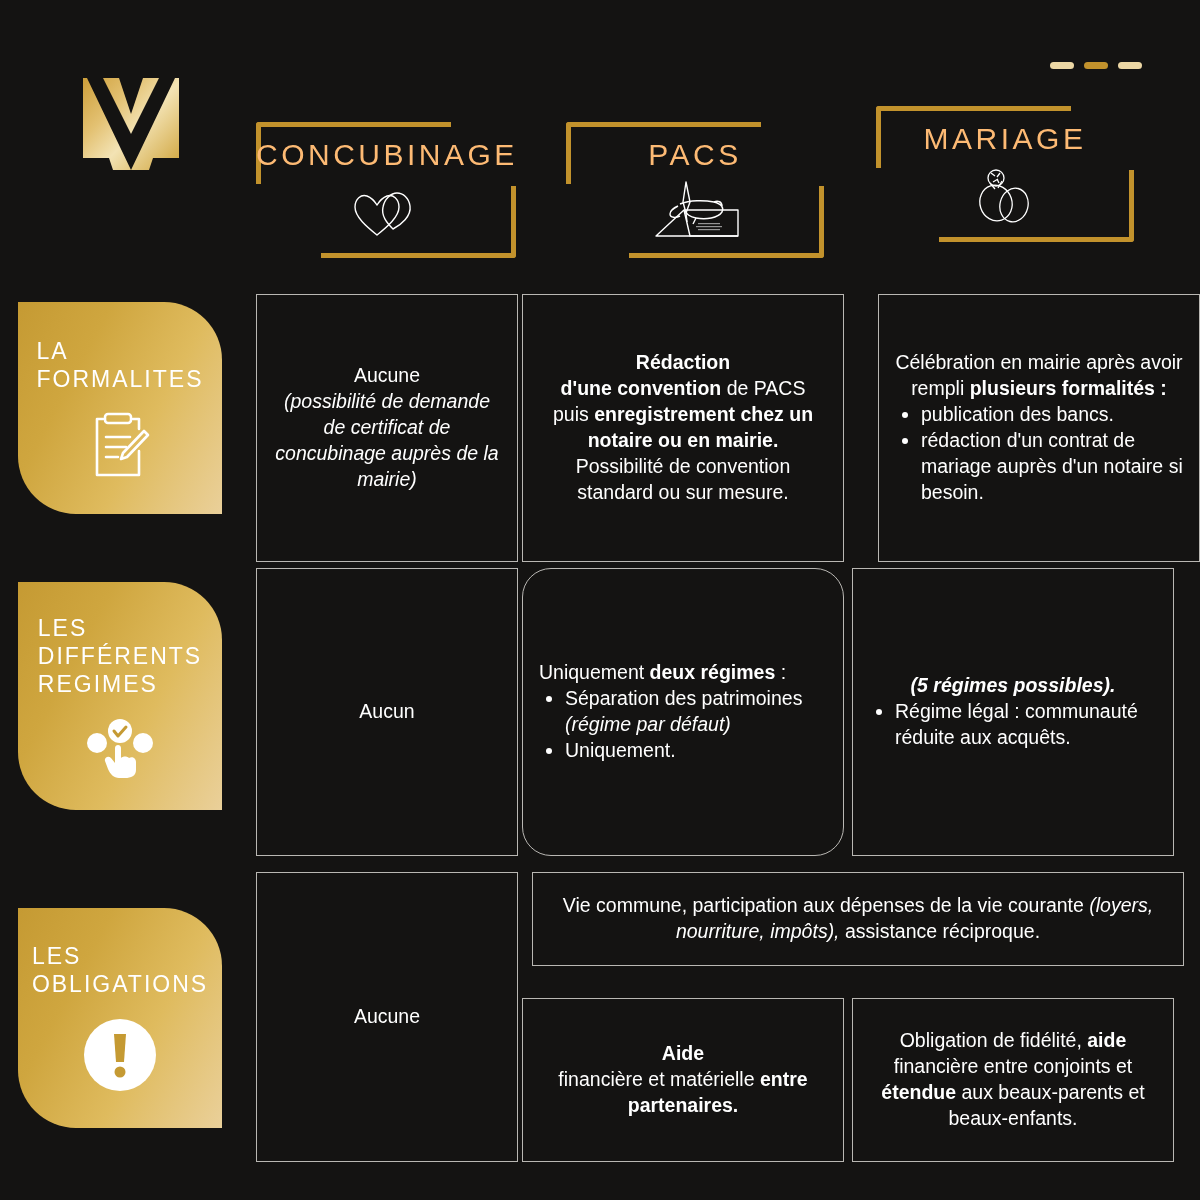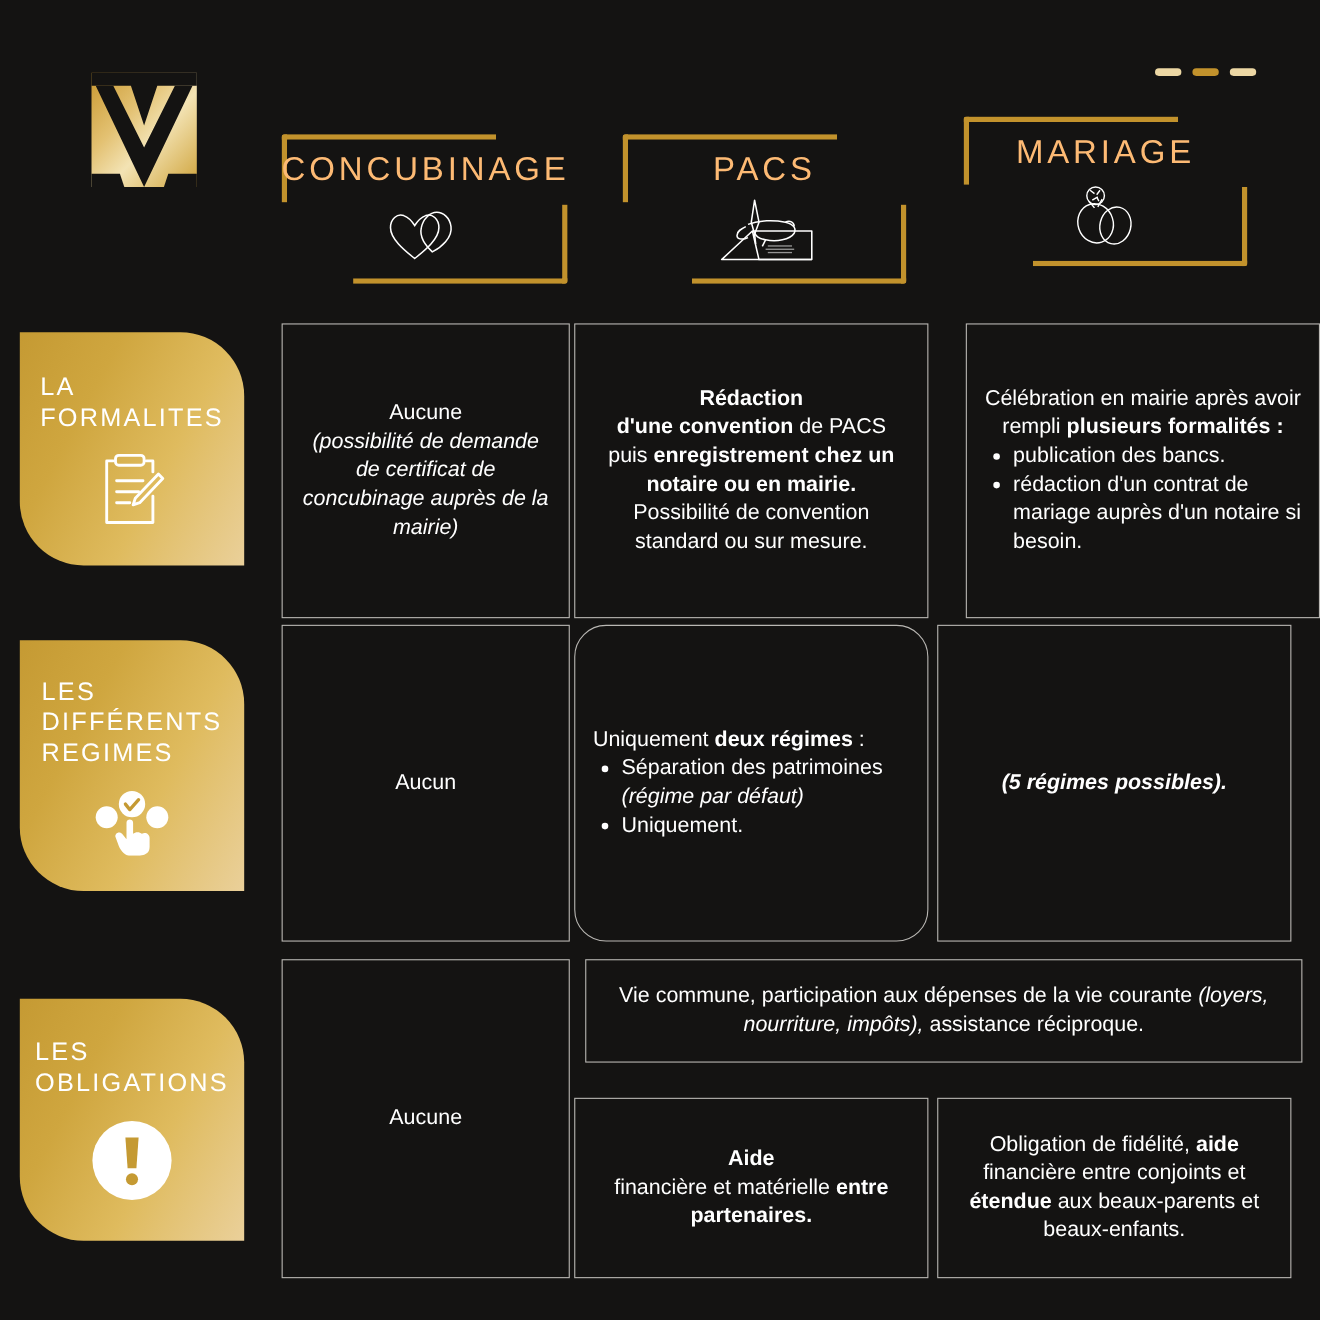--- a/index.html
+++ b/index.html
@@ -269,20 +269,23 @@
       <ul>
         <li><span> Séparation des patrimoines </span><i>(régime par défaut)</i></li>
         <li><span>Uniquement.</span></li>
       </ul>
     </div>
   </div>
 
   <div class="cell" style="left:852px; top:568px; width:322px; height:288px;">
     <div class="inner">
       <p><b><i>(5 régimes possibles).</i></b></p>
+      <ul>
+        <li>Régime légal : communauté réduite aux acquêts.</li>
+      </ul>
     </div>
   </div>
 
   <div class="cell" style="left:256px; top:872px; width:262px; height:290px;">
     <div class="inner">
       <p>Aucune</p>
     </div>
   </div>
 
   <div class="cell" style="left:532px; top:872px; width:652px; height:94px;">

